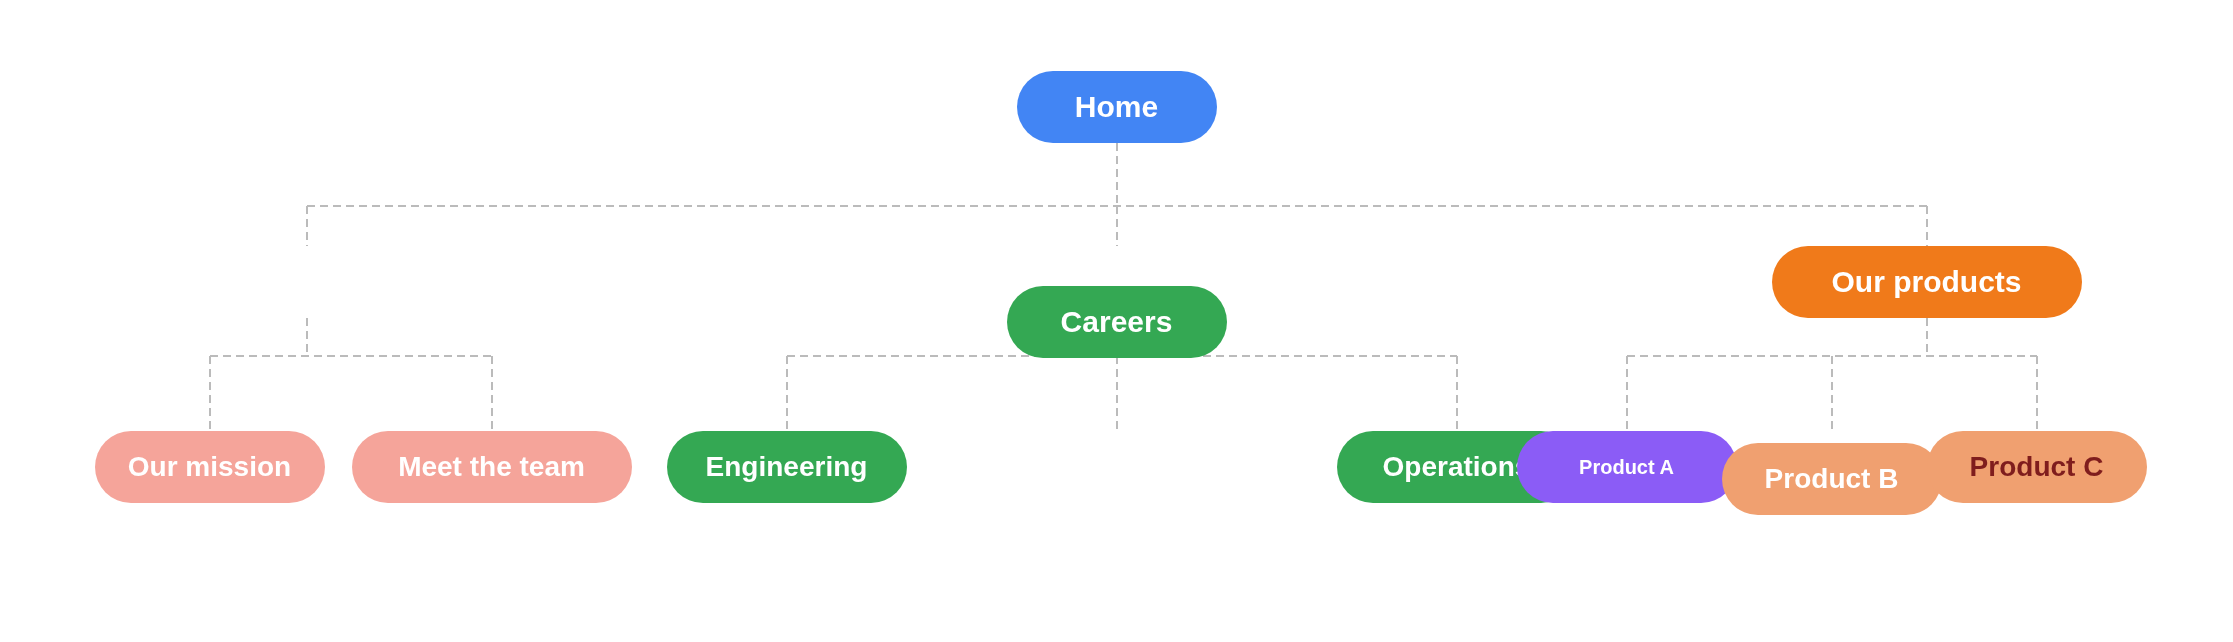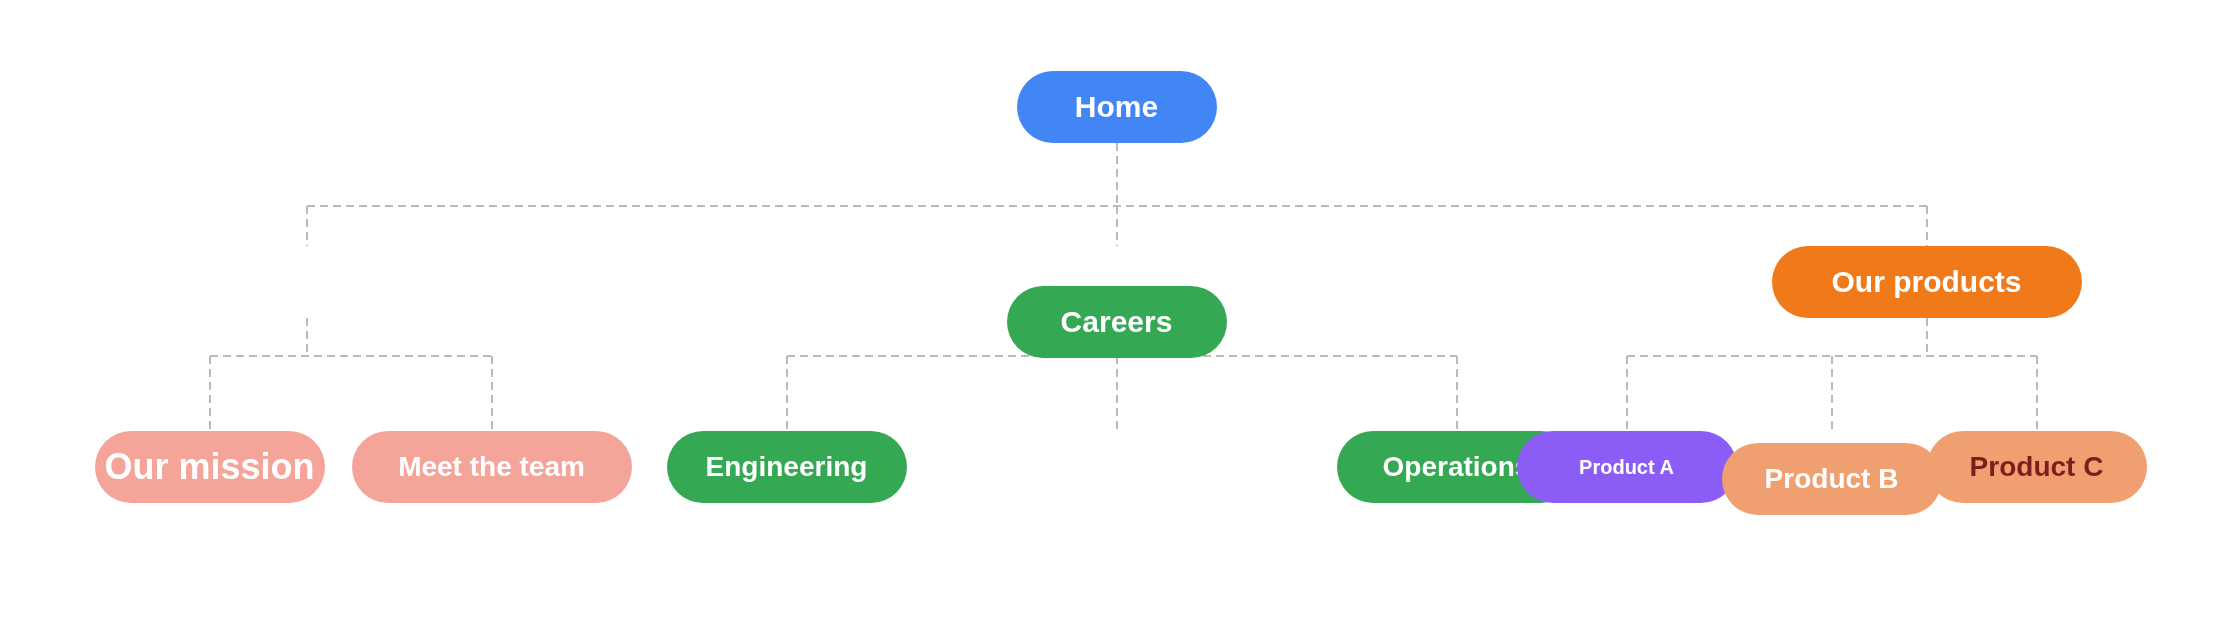--- a/index.html
+++ b/index.html
@@ -127,21 +127,21 @@
     <span>Home</span>
   </div>
 
   <div class="node node-careers" style="position:absolute; left:940px; top:215px; width:220px; transform:none; background:#34A853;">
     <span>Careers</span>
   </div>
   <div class="node node-products" style="position:absolute; left:1705px; top:215px; width:310px; right:auto; transform:none; background:#F07A1A;">
     <span>Our products</span>
   </div>
 
-  <div class="node" style="position:absolute; left:28px; top:400px; width:230px; background:#F5A49A; font-weight:600; font-size:36px;">
+  <div class="node" style="position:absolute; left:28px; top:400px; width:230px; background:#F5A49A; font-weight:600; font-size:28px;">
     <span>Our mission</span>
   </div>
   <div class="node" style="position:absolute; left:285px; top:400px; width:280px; background:#F5A49A; font-weight:600; font-size:28px;">
     <span>Meet the team</span>
   </div>
 
   <div class="node" style="position:absolute; left:600px; top:400px; width:240px; background:#34A853; font-weight:600; font-size:28px;">
     <span>Engineering</span>
   </div>
   <div class="node" style="position:absolute; left:1270px; top:400px; width:240px; background:#34A853; font-weight:600; font-size:28px;">

